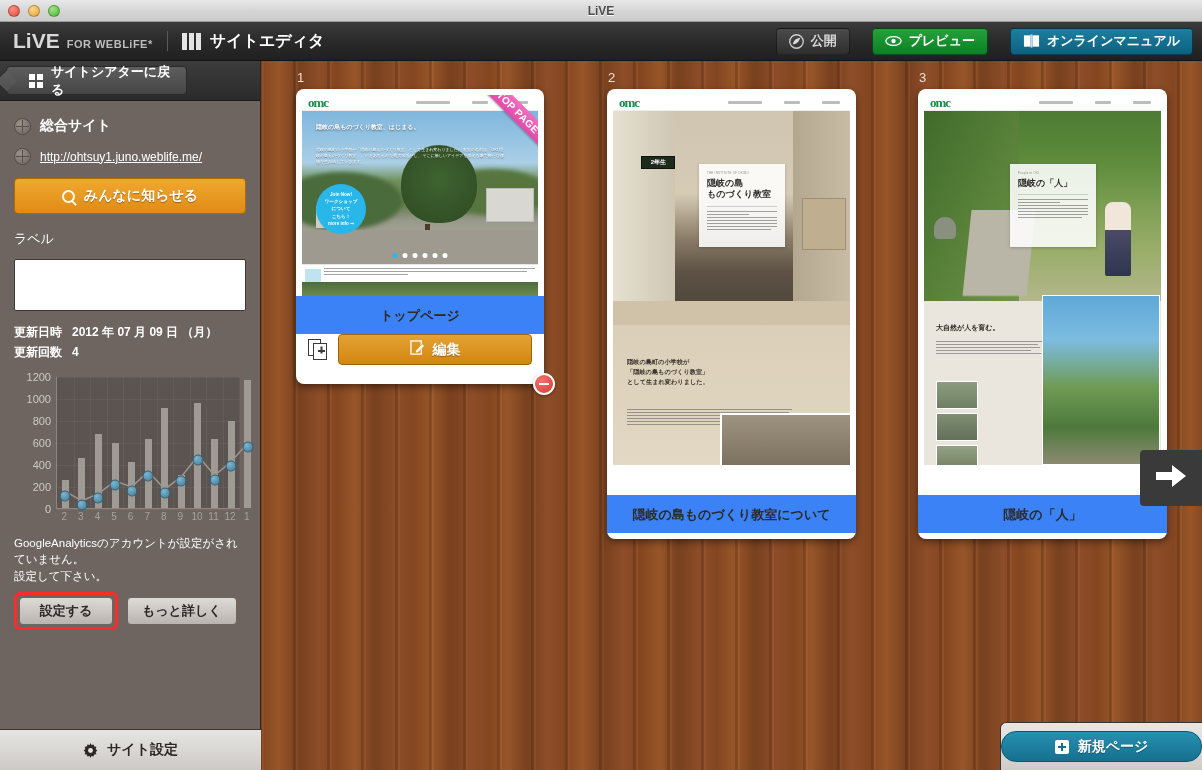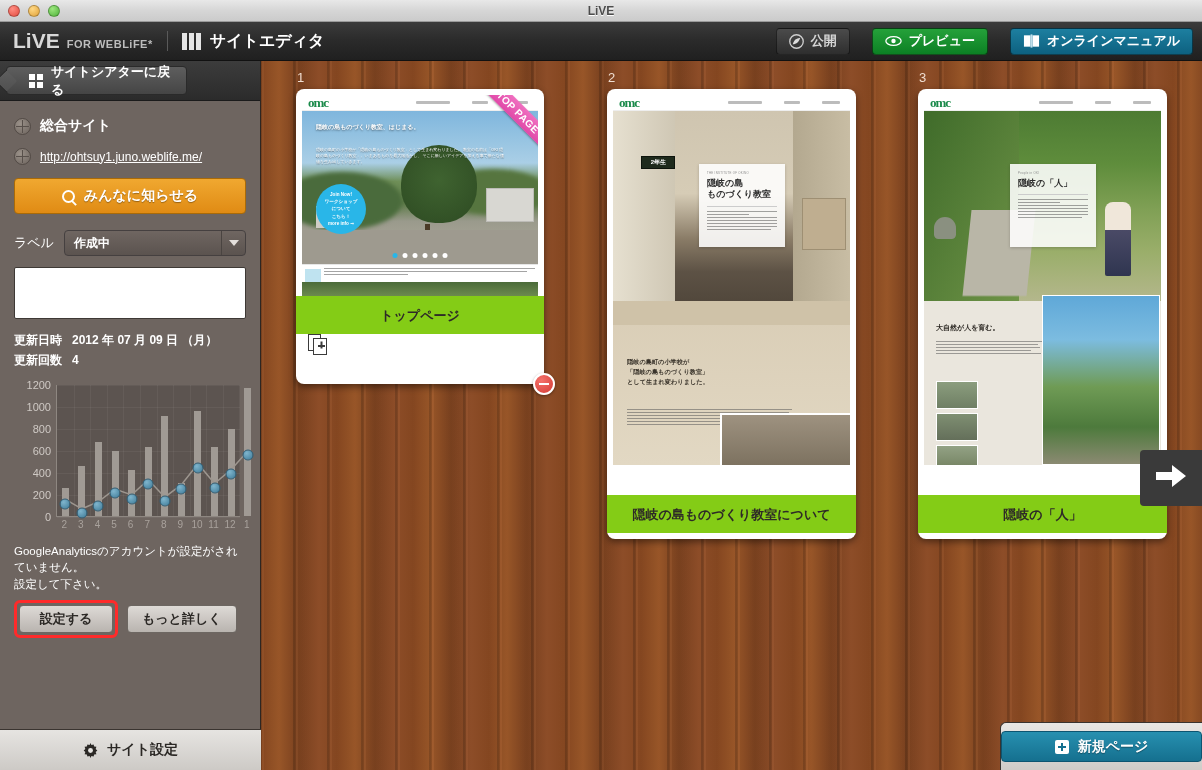--- a/index.html
+++ b/index.html
@@ -252,21 +252,21 @@
   .logo-omc {
     font-size: 13px; font-weight: bold; color: #1a8a4a; letter-spacing: -1px;
     font-family: Liberation Serif, serif;
   }
   .nav-mini { margin-left: auto; display: flex; gap: 22px; padding-right: 4px; }
   .nav-mini i {
     display: block; height: 3px; background: #bcbcbc; border-radius: 1px;
   }
   .card-title {
     text-align: center; font-size: 13px; font-weight: bold; color: #2e2a27;
-    padding: 11px 4px 9px 4px; background: #84cc16;
+    padding: 11px 4px 9px 4px; background: #3b82f6;
   }
   .card-actions {
     display: flex; align-items: center; padding: 0 12px 12px 12px; gap: 10px;
     background: #fff; border-radius: 0 0 8px 8px;
   }
   .dup-btn {
     width: 20px; height: 22px; position: relative; cursor: pointer; flex: none;
   }
   .edit-btn {
     flex: 1; height: 31px; border-radius: 4px;
@@ -305,21 +305,21 @@
   }
 
   .newpage-wrap {
     position: absolute; right: 0; bottom: 0; width: 202px; height: 48px;
     background: linear-gradient(to bottom, #e9e7e4, #cfccc8);
     border-top: 1px solid #3a3430; border-left: 1px solid #3a3430;
     border-radius: 6px 0 0 0;
     display: flex; align-items: center; justify-content: center;
   }
   .newpage-btn {
-    width: 205px; height: 31px; border-radius: 4px;
+    width: 205px; height: 31px; border-radius: 15px;
     background: linear-gradient(to bottom, #2790b0, #15708f);
     border: 1px solid #0c5571;
     display: flex; align-items: center; justify-content: center; gap: 9px;
     color: #fff; font-size: 14px; font-weight: bold; cursor: pointer;
     text-shadow: 0 1px 1px rgba(0,0,0,.35);
   }
   .plus-sq {
     width: 14px; height: 14px; background: #fff; border-radius: 2px;
     position: relative; flex: none;
   }
@@ -421,26 +421,20 @@
         <span class="site-url">http://ohtsuy1.juno.weblife.me/</span>
       </div>
 
       <div class="announce-btn">
         <span class="mag"></span>
         <span>みんなに知らせる</span>
       </div>
 
       <div class="label-row">
         <span class="label-txt">ラベル</span>
-        <div class="select">
-          <span>作成中</span>
-          <span class="arrowbox">
-              <i class="caret-d"></i>
-            </span>
-        </div>
       </div>
 
       <div class="memo"></div>
 
       <div class="meta">
         <div>
           <span>更新日時</span>
           &nbsp;&nbsp;<span>2012 年 07 月 09 日 （月）</span>
         </div>
         <div>
@@ -607,20 +601,29 @@
       <div class="card-title">トップページ</div>
       <div class="card-actions">
         <div class="dup-btn">
           <svg width="20" height="22" viewBox="0 0 20 22">
             <rect x="0.5" y="0.5" width="12" height="16" fill="#fff" stroke="#3a3a3a"></rect>
             <rect x="5.5" y="4.5" width="13" height="16" fill="#fff" stroke="#3a3a3a"></rect>
             <rect x="10" y="11" width="7" height="2" fill="#3a3a3a"></rect>
             <rect x="11" y="9" width="2" height="7" fill="#3a3a3a" transform="translate(1.5,-1.5)"></rect>
           </svg>
         </div>
+        <div class="edit-btn">
+          <span>
+            <svg width="15" height="16" viewBox="0 0 16 17">
+                <rect x="1" y="1" width="11" height="14" fill="none" stroke="#fff" stroke-width="1.4"></rect>
+                <path d="M13 4 L15.4 6.4 L8.5 13.3 L5.6 14 L6.3 11.1 Z" fill="#fff" stroke="#d4860f" stroke-width=".6"></path>
+              </svg>
+          </span>
+          <span>編集</span>
+        </div>
         <div class="del-btn">
             <i></i>
           </div>
       </div>
     </div>
 
     <div class="card" style="left:346px; top:28px; width:249px; height:450px;">
       <div class="card-num">2</div>
       <div class="thumb" style="height:400px; margin:6px 6px 0 6px;">
         <div class="thumb-nav">

